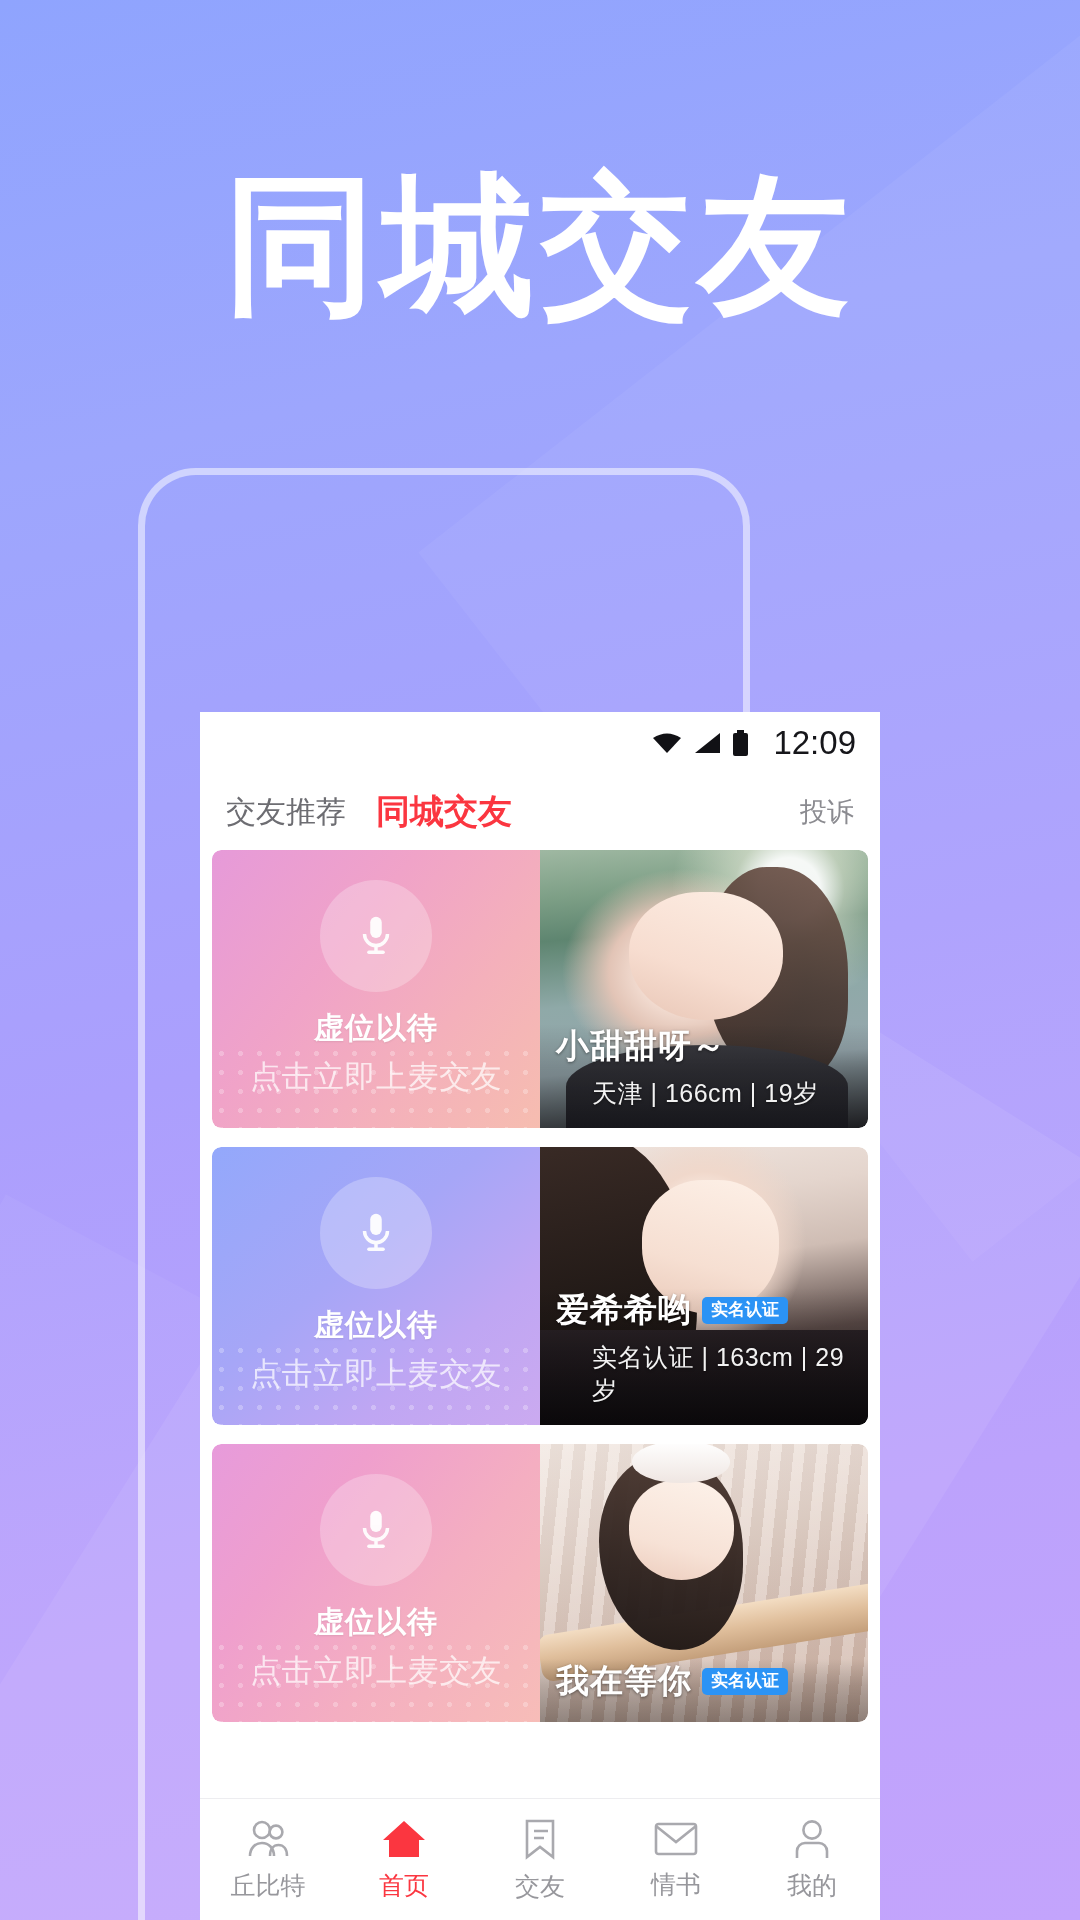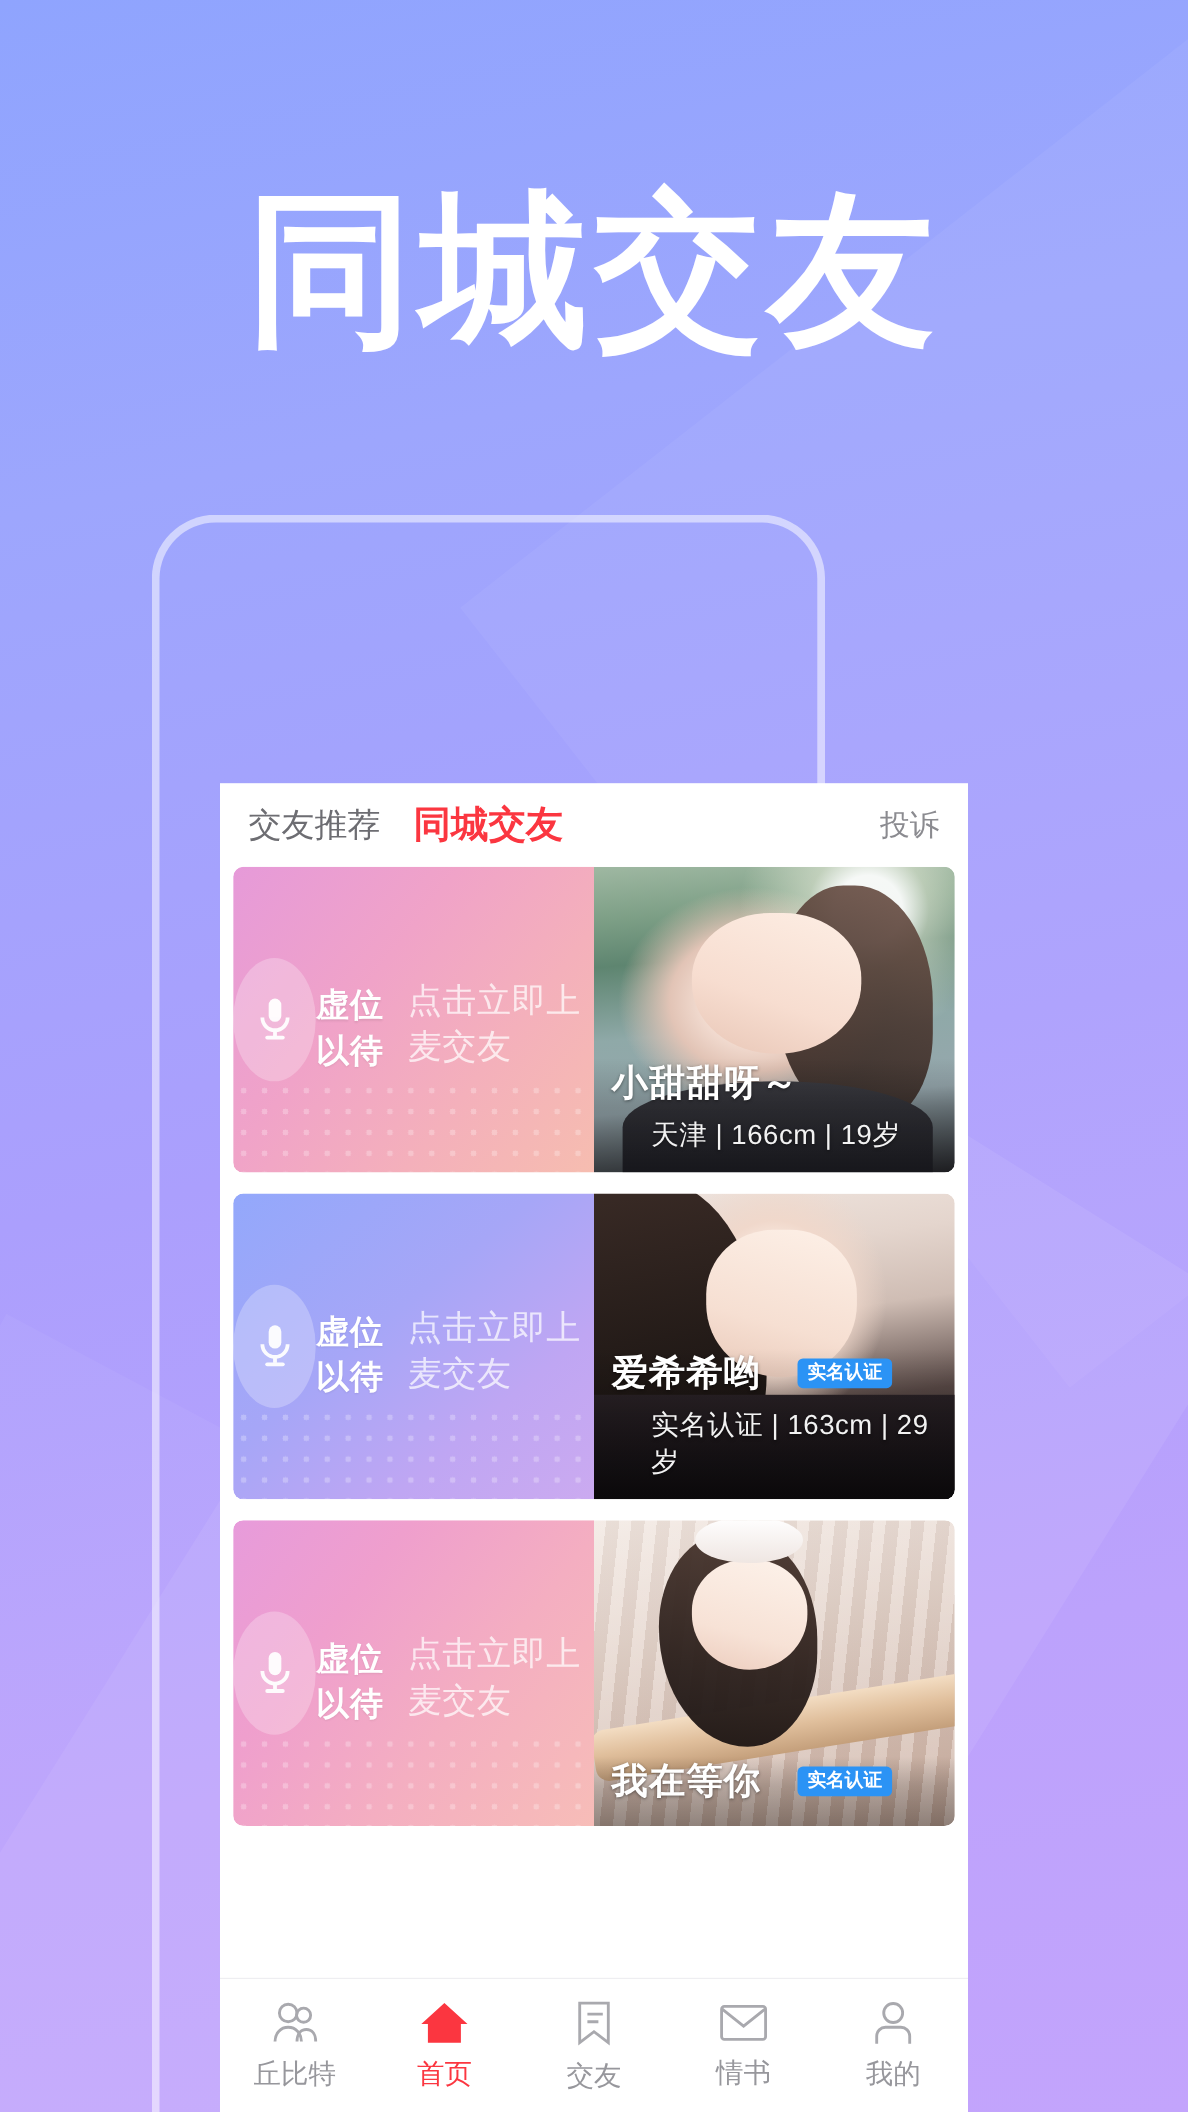--- a/index.html
+++ b/index.html
@@ -85,21 +85,21 @@
   }
 
   
   .cards{padding:0 12px;}
   .card{
     display:flex;height:278px;margin-bottom:19px;
     border-radius:9px;overflow:hidden;
   }
   .slot{
     width:50%;position:relative;
-    display:flex;flex-direction:row;
+    display:flex;flex-direction:column;
     align-items:center;justify-content:center;
     border-radius:9px 0 0 9px;
     overflow:hidden;
   }
   .slot.g1{background:linear-gradient(128deg,#e69ad9 0%,#f0a3c8 38%,#f4b0bb 68%,#f6bdb0 100%);}
   .slot.g2{background:linear-gradient(140deg,#93a8fb 0%,#a6a6f7 42%,#bfa6f3 72%,#cbaaf0 100%);}
   .slot.g3{background:linear-gradient(128deg,#e79bdb 0%,#ef9fcd 30%,#f4aec1 62%,#f7bdb8 100%);}
   .dots{
     position:absolute;left:0;bottom:0;width:100%;height:84px;
     background-image:radial-gradient(rgba(255,255,255,.30) 2.6px, transparent 2.8px);
@@ -205,21 +205,21 @@
     padding:0 0 18px 16px;
     background:linear-gradient(180deg,rgba(0,0,0,0) 0%,rgba(0,0,0,.18) 42%,rgba(0,0,0,.34) 100%);
   }
   .cap-row{display:flex;align-items:center;gap:10px;}
   .cap-name{
     color:#ffffff;font-size:33px;font-weight:bold;letter-spacing:1px;
     text-shadow:0 1px 3px rgba(0,0,0,.45);
   }
   .badge{
     background:#2b93f5;color:#fff;font-size:17px;font-weight:bold;
-    padding:4px 9px;border-radius:5px;white-space:nowrap;line-height:1.1;margin-left:23px;
+    padding:4px 9px;border-radius:5px;white-space:nowrap;line-height:1.1;
   }
   .cap-meta{
     margin-top:8px;color:#f2f2f2;font-size:25px;letter-spacing:.5px;
     text-shadow:0 1px 3px rgba(0,0,0,.45);
     margin-left:36px;
   }
 
   
   .bottomnav{
     position:absolute;left:0;bottom:0;width:100%;height:122px;
@@ -241,20 +241,39 @@
 <div class="bg-band band-c"></div>
 
 <div class="hero">
   <div class="hero-title">同城交友</div>
 </div>
 
 <div class="phone"></div>
 
 <div class="screen">
 
+  <div class="statusbar">
+    <span class="ico-wifi">
+      <svg viewBox="0 0 30 22">
+          <path d="M1 6 Q15 -3 29 6 L15 21 Z" fill="#111115"></path>
+        </svg>
+    </span>
+    <span class="ico-sig">
+      <svg width="28" height="22" viewBox="0 0 28 22">
+          <path d="M27 1 L27 21 L2 21 Z" fill="#111115"></path>
+        </svg>
+    </span>
+    <span class="ico-bat">
+      <svg width="17" height="26" viewBox="0 0 17 26">
+        <rect x="5" y="0" width="7" height="3" fill="#111115"></rect>
+        <rect x="1" y="3" width="15" height="23" rx="2" fill="#111115"></rect>
+      </svg>
+    </span>
+    <span class="clock">12:09</span>
+  </div>
 
   <div class="tabrow">
     <span class="tab">交友推荐</span>
     <span class="tab active">同城交友</span>
     <span class="complain">投诉</span>
   </div>
 
   <div class="cards">
 
     <div class="card">

